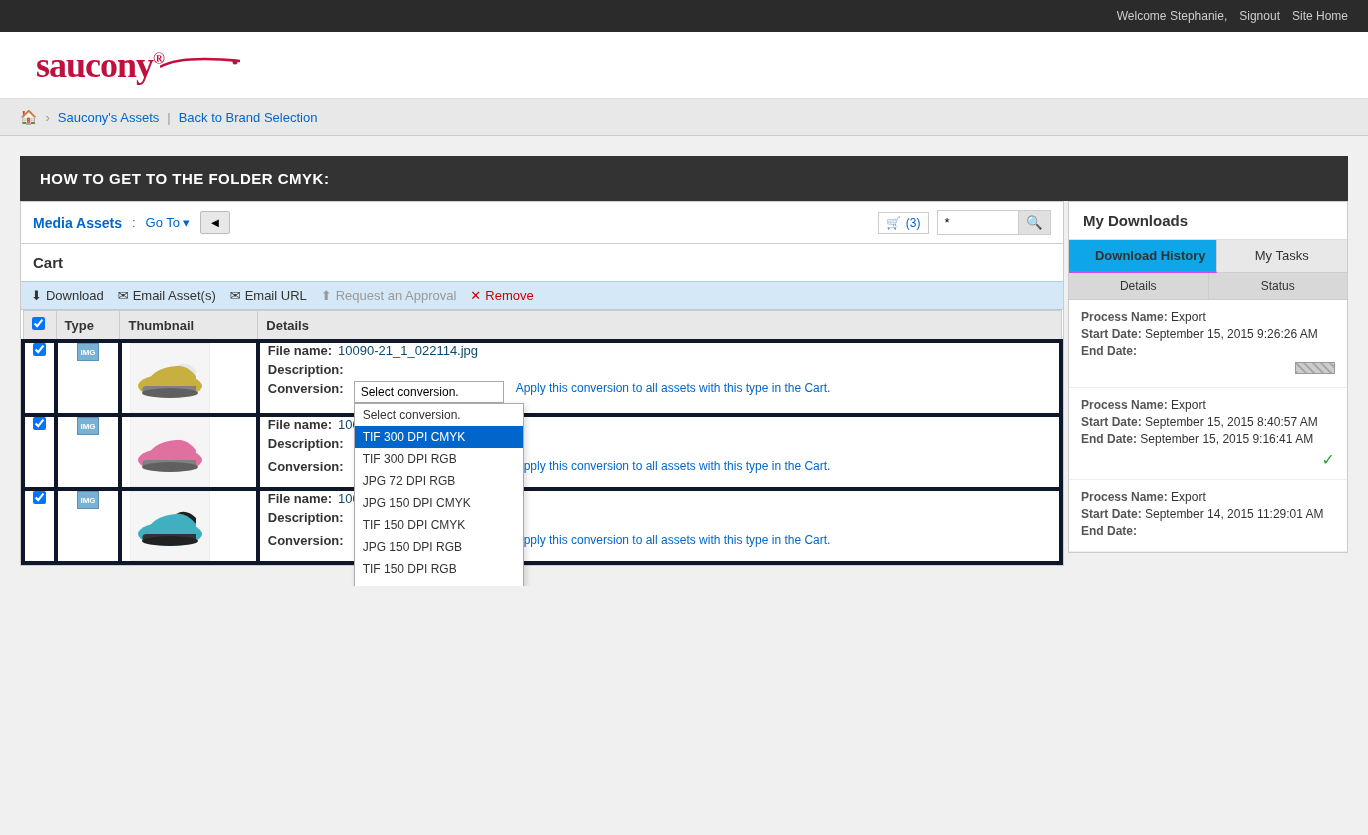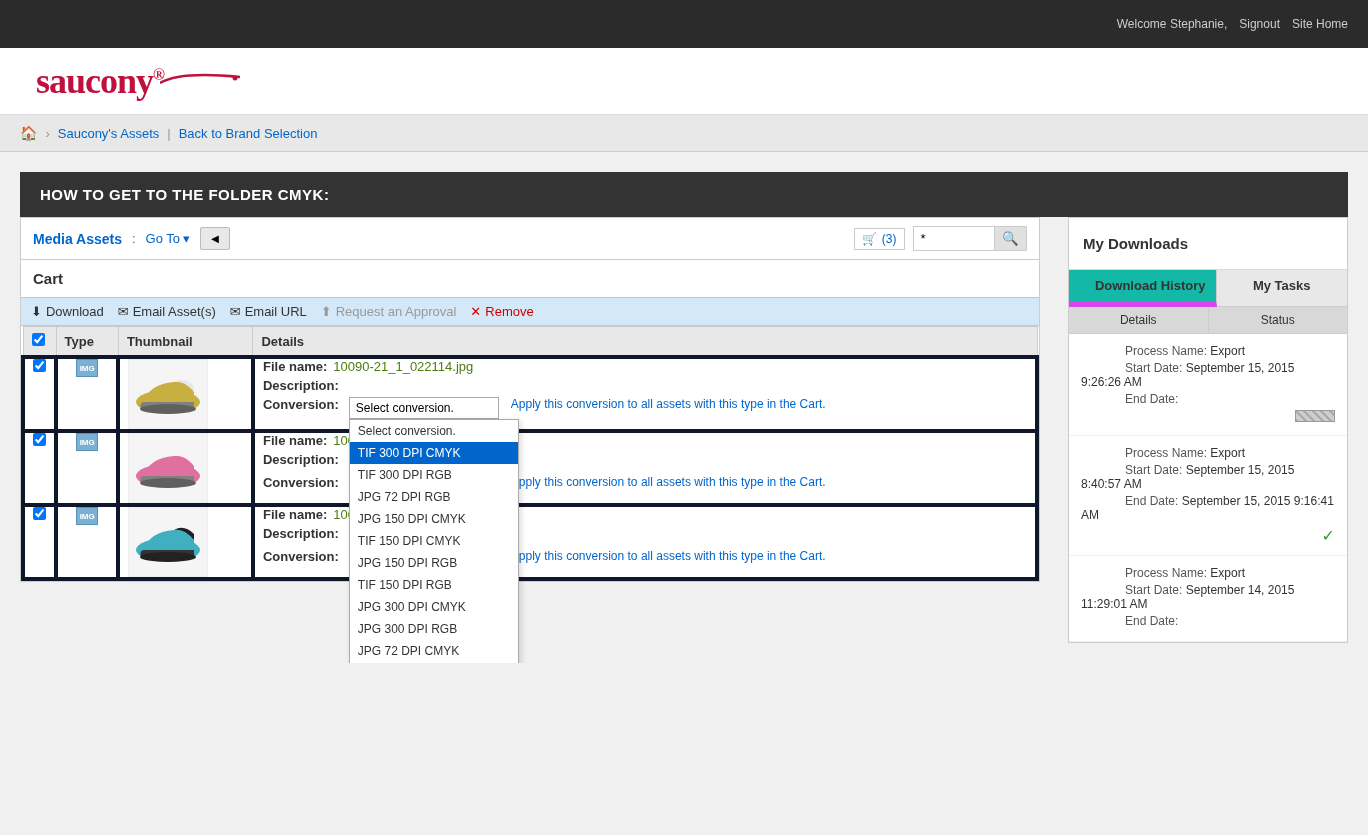--- a/index.html
+++ b/index.html
@@ -3,21 +3,21 @@
   <meta charset="utf-8">
   <style>
     * { box-sizing: border-box; margin: 0; padding: 0; }
     body { font-family: Arial, sans-serif; font-size: 13px; background: #f0f0f0; color: #333; }
 
     
     #top-bar {
       background: #2b2b2b;
       color: #ccc;
       padding: 0 20px;
-      height: 48px;
+      height: 32px;
       display: flex;
       align-items: center;
       justify-content: flex-end;
       gap: 12px;
       font-size: 12px;
     }
     #top-bar a { color: #ccc; text-decoration: none; }
 
     
     #header {
@@ -78,21 +78,21 @@
       padding: 12px 16px;
       font-size: 13px;
       color: #444;
       line-height: 1.6;
       margin-bottom: 16px;
     }
 
     
     #content-layout {
       display: flex;
-      gap: 28px;
+      gap: 4px;
       align-items: flex-start;
     }
 
     
     #media-panel {
       flex: 1;
       background: #fff;
       border: 1px solid #ccc;
       min-width: 0;
     }
@@ -228,21 +228,21 @@
       color: #999;
       border: 1px solid #eee;
     }
 
     .field-label {
       font-weight: bold;
       color: #333;
       white-space: nowrap;
       padding-right: 6px;
     }
-    .field-value { color: #4d7c0f; }
+    .field-value { color: #0c4a6e; }
     .field-row {
       display: flex;
       align-items: center;
       margin-bottom: 4px;
     }
 
     
     .conversion-wrapper { position: relative; display: inline-block; }
     .conversion-select {
       appearance: none;
@@ -305,45 +305,45 @@
 
     
     #downloads-panel {
       width: 280px;
       flex-shrink: 0;
       background: #fff;
       border: 1px solid #ccc;
     }
     #downloads-header {
       background: #fff;
-      padding: 17px 14px;
+      padding: 10px 14px;
       font-size: 15px;
       font-weight: bold;
       color: #333;
       border-bottom: 1px solid #ddd;
     }
     #downloads-tabs {
       display: flex;
       border-bottom: 1px solid #ccc;
     }
     .dl-tab {
       flex: 1;
       text-align: center;
       padding: 8px 4px;
       font-size: 13px;
       cursor: pointer;
       background: #e8e8e8;
       border-right: 1px solid #ccc;
       color: #333;
     }
-    .dl-tab:last-child { border-right: none; font-weight: bold; }
+    .dl-tab:last-child { border-right: none; }
     .dl-tab.active {
-      background: #14b8a6;
+      background: #0ea5e9;
       font-weight: bold;
-      border-bottom: 6px solid #d946ef;
+      border-bottom: 2px solid #d946ef;
       margin-bottom: -1px;
       padding-left: 20px;
     }
 
     #downloads-subtabs {
       display: flex;
       border-bottom: 1px solid #ccc;
     }
     .dl-subtab {
       flex: 1;
@@ -357,21 +357,21 @@
     }
     .dl-subtab:last-child { border-right: none; }
 
     
     .dl-entry {
       border-bottom: 1px solid #eee;
       padding: 10px 12px;
       font-size: 12px;
     }
     .dl-entry .field { margin-bottom: 3px; }
-    .dl-entry .label { font-weight: normal; color: #555; margin-left: 44px; }
+    .dl-entry .label { font-weight: bold; color: #555; }
     .dl-entry .value { color: #333; }
     .dl-entry .check-icon { color: #339933; font-size: 16px; text-align: right; margin-top: 4px; }
     .dl-entry .progress-bar {
       width: 40px;
       height: 12px;
       background: repeating-linear-gradient(45deg, #aaa, #aaa 2px, #ccc 2px, #ccc 6px);
       border: 1px solid #999;
       display: inline-block;
     }
 

